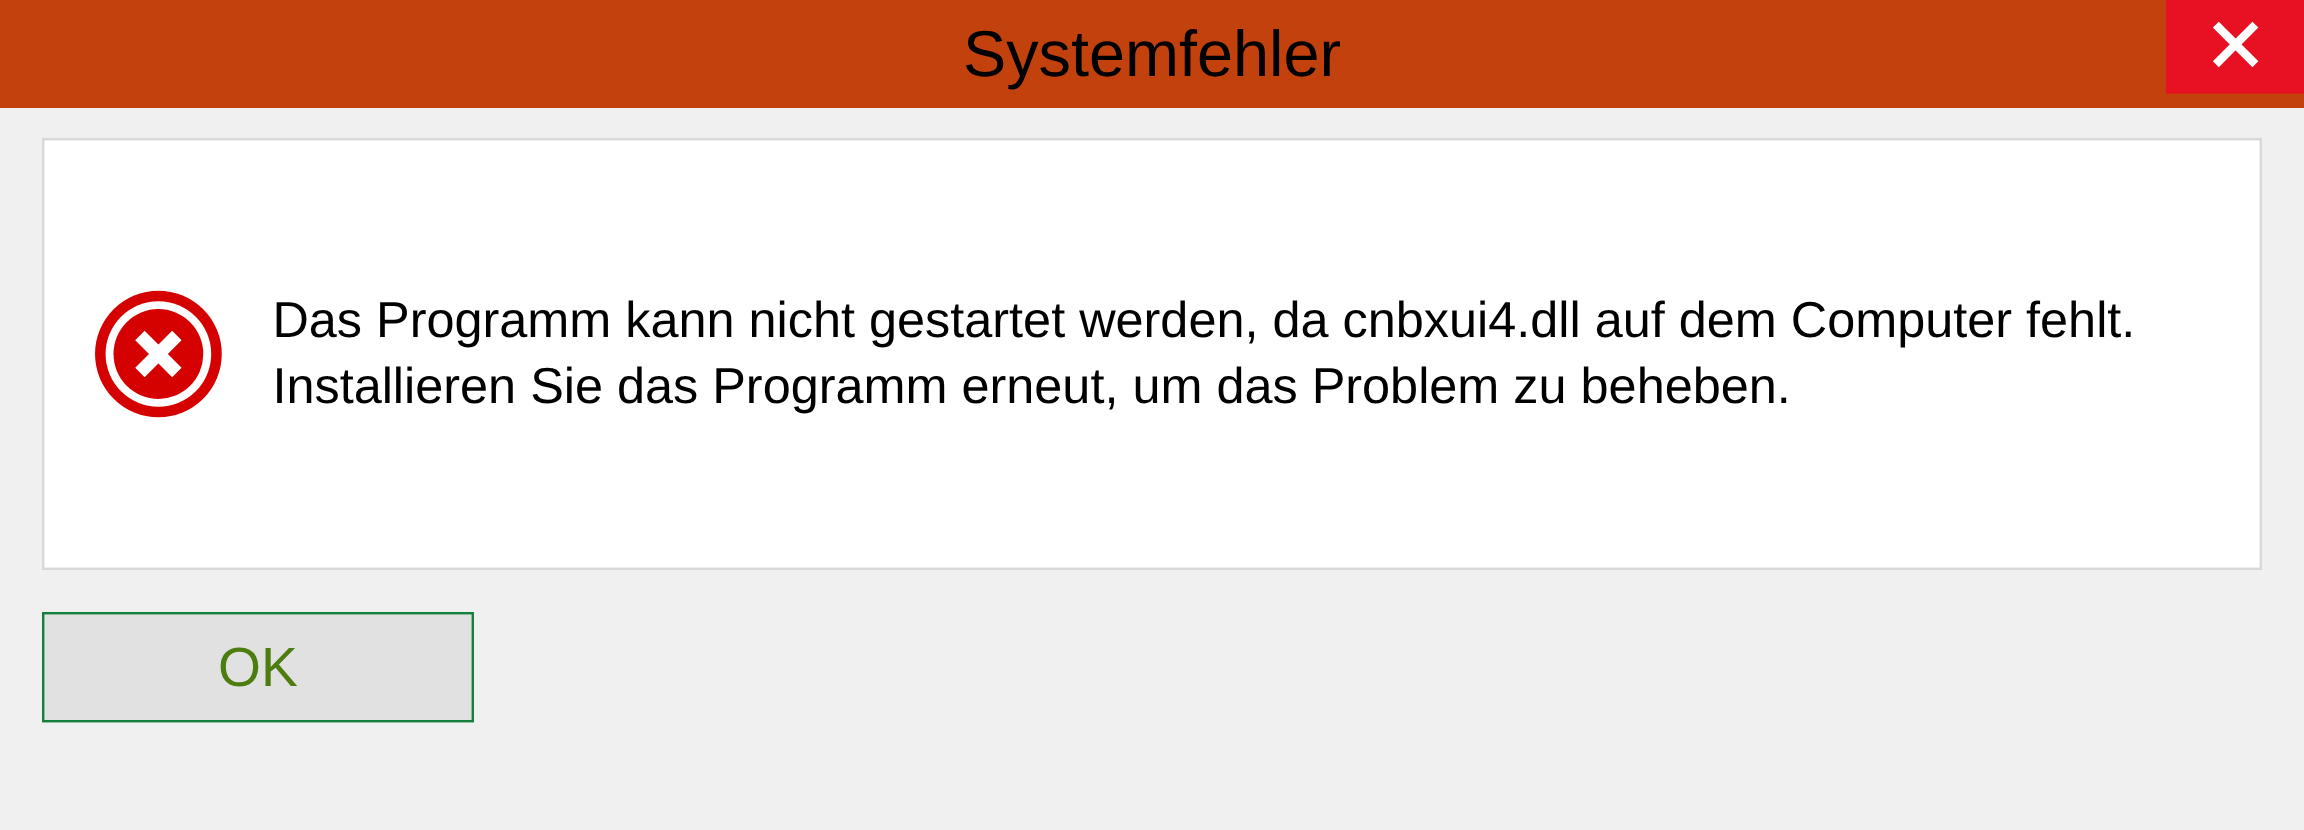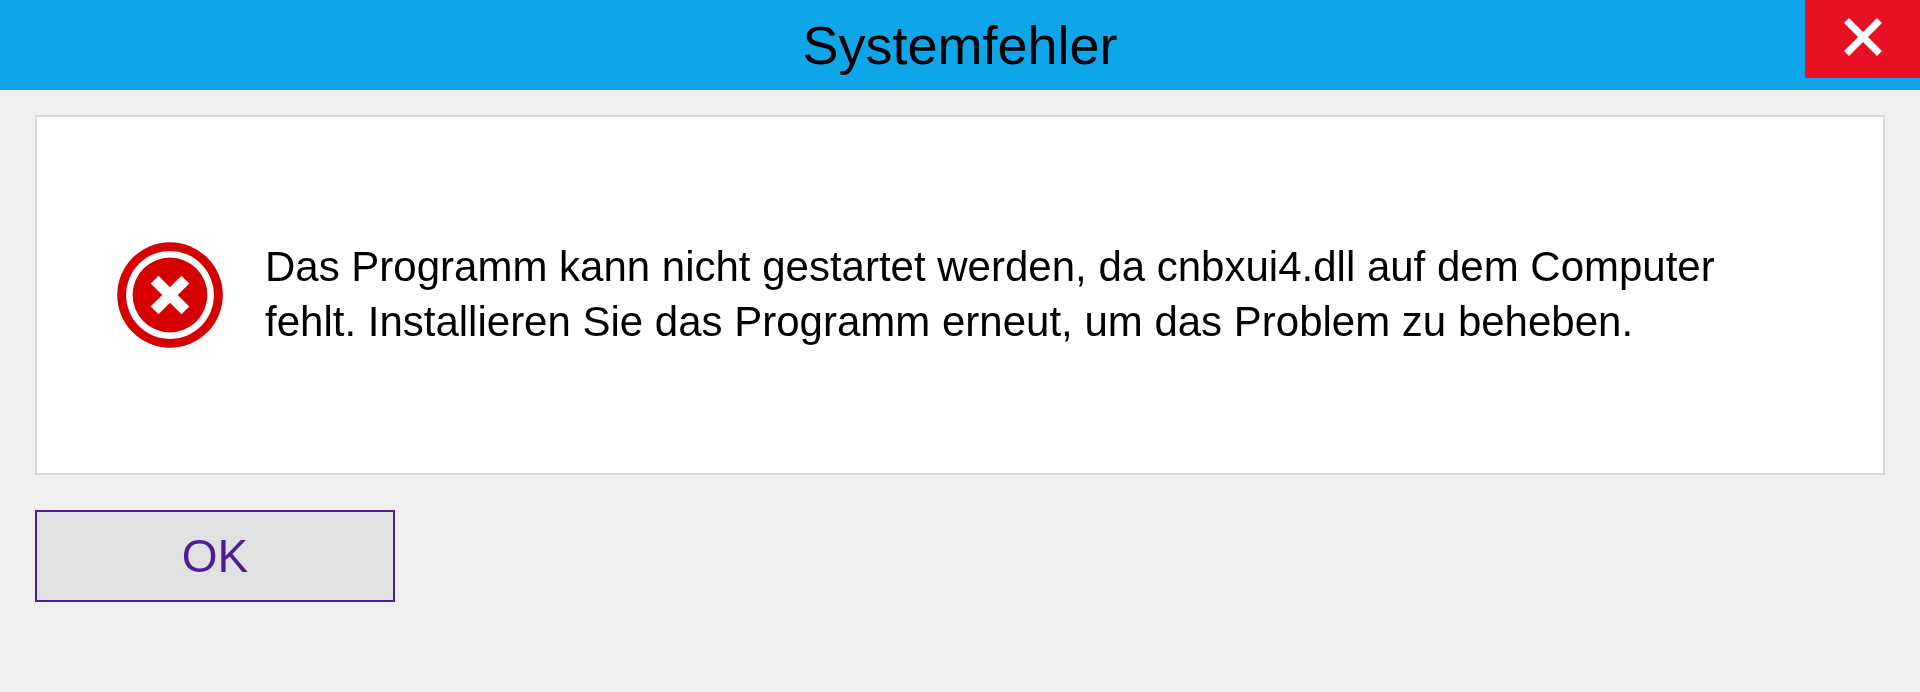--- a/index.html
+++ b/index.html
@@ -13,21 +13,21 @@
       width: 1920px;
       height: 692px;
       position: relative;
     }
     .titlebar {
       height: 90px;
       display: flex;
       align-items: center;
       justify-content: center;
       position: relative;
-      background: #0ea5e9;
+      background: #c2410c;
     }
     .title-text {
       font-size: 54px;
       color: #000;
       font-weight: 400;
     }
     .close-button {
       position: absolute;
       right: 0;
       top: 0;
@@ -43,21 +43,21 @@
       width: 42px;
       height: 42px;
     }
     .content-area {
       margin: 25px 35px 0 35px;
       background: #ffffff;
       border: 2px solid #d8d8d8;
       height: 360px;
       display: flex;
       align-items: center;
-      padding: 0 78px;
+      padding: 0 40px;
     }
     .error-icon {
       flex: 0 0 110px;
       height: 110px;
       margin-right: 40px;
     }
     .error-icon svg {
       width: 110px;
       height: 110px;
     }
@@ -78,23 +78,23 @@
       font-weight: 800;
       font-style: italic;
       color: #e30613;
       letter-spacing: 2px;
       padding-left: 25px;
     }
     .ok-button {
       width: 360px;
       height: 92px;
       background: #e1e1e1;
-      border: 2px solid #4c1d95;
+      border: 2px solid #15803d;
       font-size: 46px;
-      color: #4c1d95;
+      color: #4d7c0f;
       display: flex;
       align-items: center;
       justify-content: center;
       cursor: pointer;
       font-family: inherit;
     }
   </style>
 </head>
 <body>
 

